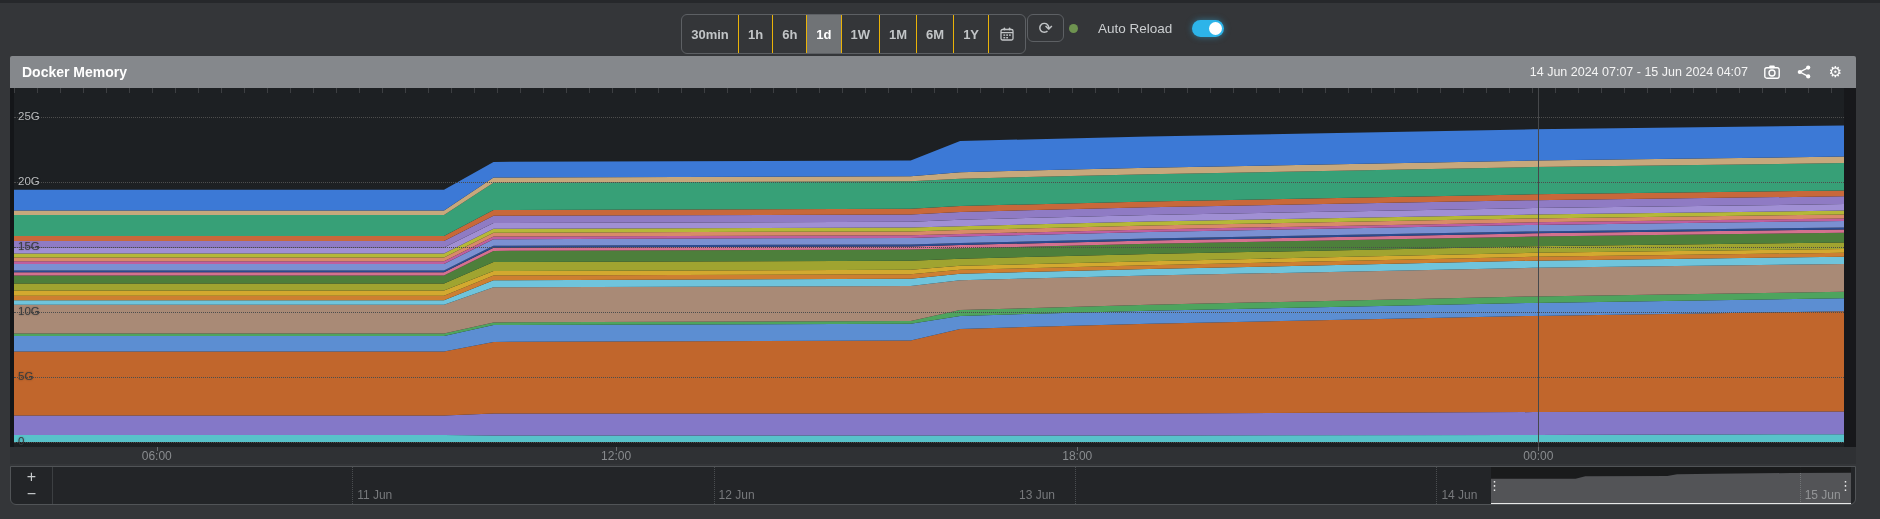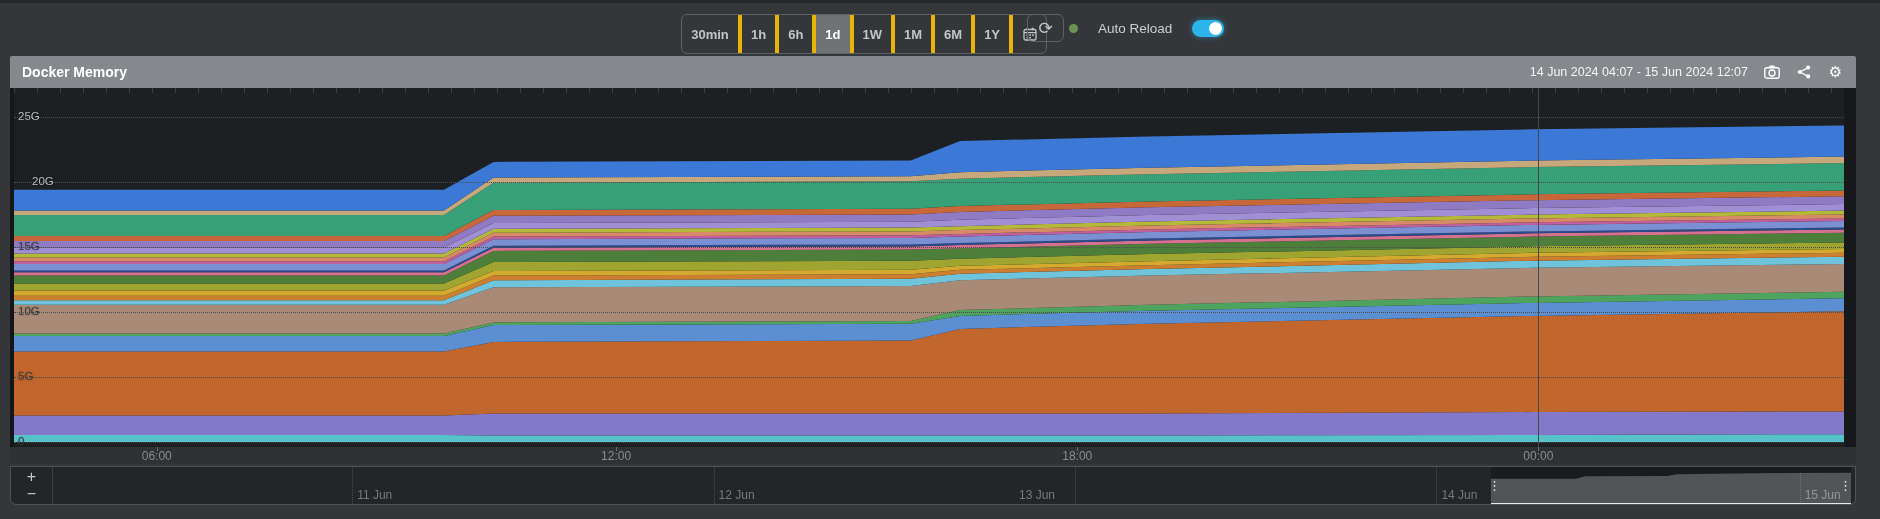--- a/index.html
+++ b/index.html
@@ -16,21 +16,21 @@
   }
 
   
   .toolbar { position:absolute; left:0; top:0; width:100%; height:56px; }
   .range-group{
     position:absolute; left:681px; top:14px; height:40px;
     display:flex; align-items:stretch;
     border:1px solid #5d6064; border-radius:6px; overflow:hidden;
   }
   .range-btn{
-    background:transparent; border:none; border-left:4px solid #eab308;
+    background:transparent; border:none; border-left:1px solid #eab308;
     color:#c2c5c7; font-family:"Liberation Sans",sans-serif;
     font-size:13px; font-weight:700; padding:0 9px; cursor:pointer;
     display:flex; align-items:center; justify-content:center; min-width:34px;
   }
   .range-btn:first-child{ border-left:none; min-width:56px; }
   .range-btn.selected{ background:#707376; color:#ffffff; }
   .cal-btn{ min-width:37px; }
   .refresh-btn{
     position:absolute; left:1027px; top:14px; width:37px; height:28px;
     border:1px solid #5d6064; border-radius:6px; background:transparent;
@@ -177,21 +177,21 @@
       <div class="knob"></div>
     </div>
   </div>
 </div>
 
 <div class="panel">
 
   <div class="panel-header">
     <span class="panel-title">Docker Memory</span>
     <div class="header-right">
-      <span class="date-range">14 Jun 2024 04:07 - 15 Jun 2024 12:07</span>
+      <span class="date-range">14 Jun 2024 07:07 - 15 Jun 2024 04:07</span>
       <span class="hdr-icon">
         <svg width="16" height="14" viewBox="0 0 16 14">
           <rect x="0.8" y="2.8" width="14.4" height="10.4" rx="2" fill="none" stroke="#ffffff" stroke-width="1.4"></rect>
           <rect x="5.2" y="0.6" width="5.6" height="2.6" rx="1" fill="#ffffff"></rect>
           <circle cx="8" cy="8" r="3" fill="none" stroke="#ffffff" stroke-width="1.4"></circle>
         </svg>
       </span>
       <span class="hdr-icon">
         <svg width="14" height="14" viewBox="0 0 14 14">
           <circle cx="11.2" cy="2.6" r="2.1" fill="#ffffff"></circle>
@@ -239,21 +239,21 @@
     <div id="grid-layer">
         <div class="gridline" style="top: 354px;"></div>
         <span class="y-label" style="top: 347px; color: rgb(58, 61, 63);">0</span>
         <div class="gridline" style="top: 289px;"></div>
         <span class="y-label" style="top: 282px; color: rgb(58, 61, 63);">5G</span>
         <div class="gridline" style="top: 224px;"></div>
         <span class="y-label" style="top: 217px; color: rgb(58, 61, 63);">10G</span>
         <div class="gridline" style="top: 159px;"></div>
         <span class="y-label" style="top: 152px; color: rgb(58, 61, 63);">15G</span>
         <div class="gridline" style="top: 94px;"></div>
-        <span class="y-label" style="top: 87px; color: rgb(185, 187, 189); margin-left: 14px;">20G</span>
+        <span class="y-label" style="top: 87px; color: rgb(185, 187, 189);">20G</span>
         <div class="gridline" style="top: 29px;"></div>
         <span class="y-label" style="top: 22px; color: rgb(185, 187, 189);">25G</span>
         <div class="day-line" style="left: 1528.39px;"></div>
       </div>
   </div>
 
   <div class="x-strip" id="x-strip">
       <div class="x-tick-mark" style="left: 146.74px;"></div>
       <span class="x-tick-label" style="left: 146.74px;">06:00</span>
       <div class="x-tick-mark" style="left: 606.07px;"></div>

